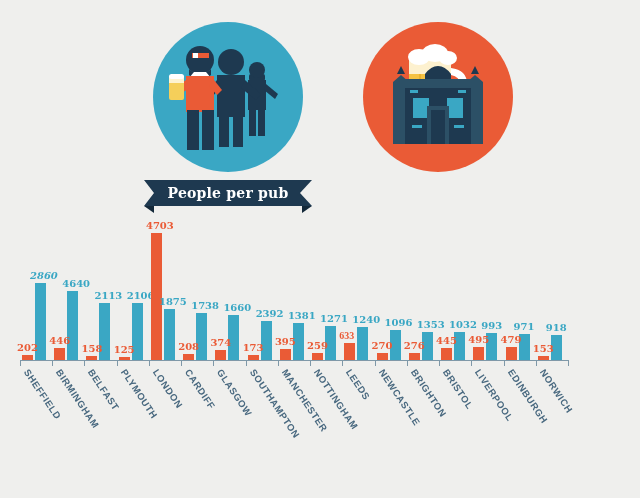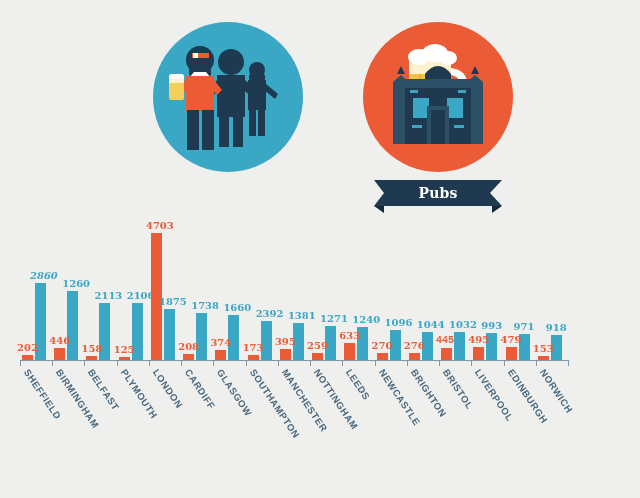--- a/index.html
+++ b/index.html
@@ -132,20 +132,26 @@
             <path d="M33 58 l-12 8 l4 7 l12 -7 z" fill="#ea5b36"></path>
             <path d="M61 58 l8 10 l-5 5 l-8 -9 z" fill="#ea5b36"></path>
             <rect x="34" y="88" width="12" height="40" fill="#1e3950"></rect>
             <rect x="49" y="88" width="12" height="40" fill="#1e3950"></rect>
 
             <rect x="16" y="55" width="15" height="23" rx="2" fill="#f5cf5a"></rect>
             <path d="M16 55 h15 v6 h-15 z" fill="#fdf3d0"></path>
             <rect x="16" y="52" width="15" height="5" rx="2.5" fill="#ffffff"></rect>
           </g>
         </svg>
+      </div>
+      <div class="ribbon">
+        <span class="tail l"></span>
+        <span class="tail r"></span>
+        <span class="band"></span>
+        <span class="label">People per pub</span>
       </div>
     </div>
 
     <div class="badge pubs">
       <div class="disc orange">
         <svg width="150" height="150" viewBox="0 0 150 150">
 
           <g>
             <rect x="46" y="36" width="42" height="48" rx="3" fill="#f5c242"></rect>
             <rect x="46" y="36" width="42" height="16" fill="#fdf1cf"></rect>
@@ -173,42 +179,36 @@
             <rect x="84" y="76" width="16" height="20" fill="#3aa7c4"></rect>
             <rect x="64" y="84" width="22" height="38" fill="#2c5066"></rect>
             <rect x="68" y="88" width="14" height="34" fill="#1e3950"></rect>
             <rect x="49" y="103" width="10" height="3" fill="#3aa7c4"></rect>
             <rect x="91" y="103" width="10" height="3" fill="#3aa7c4"></rect>
             <rect x="47" y="68" width="8" height="3" fill="#3aa7c4"></rect>
             <rect x="95" y="68" width="8" height="3" fill="#3aa7c4"></rect>
           </g>
         </svg>
       </div>
-      <div class="ribbon pubs-ribbon">
-        <span class="tail l"></span>
-        <span class="tail r"></span>
-        <span class="band"></span>
-        <span class="label">Pubs</span>
-      </div>
     </div>
   </div>
 
   <div class="chart">
     <div class="plot" id="plot">
         <div class="group" style="left: 20px;">
           <div class="bar pubs" title="SHEFFIELD — Pubs: 202" style="height: 5.45482px; background: rgb(234, 91, 54);"></div>
           <div class="bar ppp" title="SHEFFIELD — People per pub: 2860" style="height: 77.2316px; background: rgb(58, 167, 196);"></div>
           <div class="vlabel pubs" style="bottom: 7.45482px; color: rgb(234, 91, 54);">202</div>
           <div class="vlabel ppp" style="bottom: 79.2316px; color: rgb(58, 167, 196); font-style: italic;">2860</div>
         </div>
         <div class="group" style="left: 52.2353px;">
           <div class="bar pubs" title="BIRMINGHAM — Pubs: 446" style="height: 12.0438px; background: rgb(234, 91, 54);"></div>
           <div class="bar ppp" title="BIRMINGHAM — People per pub: 2550" style="height: 68.8603px; background: rgb(58, 167, 196);"></div>
           <div class="vlabel pubs" style="bottom: 14.0438px; color: rgb(234, 91, 54);">446</div>
-          <div class="vlabel ppp" style="bottom: 70.8603px; color: rgb(58, 167, 196);">1260</div>
+          <div class="vlabel ppp" style="bottom: 70.8603px; color: rgb(58, 167, 196);">4640</div>
         </div>
         <div class="group" style="left: 84.4706px;">
           <div class="bar pubs" title="BELFAST — Pubs: 158" style="height: 4.26664px; background: rgb(234, 91, 54);"></div>
           <div class="bar ppp" title="BELFAST — People per pub: 2113" style="height: 57.0595px; background: rgb(58, 167, 196);"></div>
           <div class="vlabel pubs" style="bottom: 6.26664px; color: rgb(234, 91, 54);">158</div>
           <div class="vlabel ppp" style="bottom: 59.0595px; color: rgb(58, 167, 196);">2113</div>
         </div>
         <div class="group" style="left: 116.706px;">
           <div class="bar pubs" title="PLYMOUTH — Pubs: 125" style="height: 3.3755px; background: rgb(234, 91, 54);"></div>
           <div class="bar ppp" title="PLYMOUTH — People per pub: 2106" style="height: 56.8705px; background: rgb(58, 167, 196);"></div>
@@ -247,39 +247,39 @@
         </div>
         <div class="group" style="left: 310.118px;">
           <div class="bar pubs" title="NOTTINGHAM — Pubs: 259" style="height: 6.99405px; background: rgb(234, 91, 54);"></div>
           <div class="bar ppp" title="NOTTINGHAM — People per pub: 1271" style="height: 34.3221px; background: rgb(58, 167, 196);"></div>
           <div class="vlabel pubs" style="bottom: 8.99405px; color: rgb(234, 91, 54);">259</div>
           <div class="vlabel ppp" style="bottom: 36.3221px; color: rgb(58, 167, 196);">1271</div>
         </div>
         <div class="group" style="left: 342.353px;">
           <div class="bar pubs" title="LEEDS — Pubs: 633" style="height: 17.0936px; background: rgb(234, 91, 54);"></div>
           <div class="bar ppp" title="LEEDS — People per pub: 1240" style="height: 33.485px; background: rgb(58, 167, 196);"></div>
-          <div class="vlabel pubs" style="bottom: 19.0936px; color: rgb(234, 91, 54);">633</div>
+          <div class="vlabel pubs" style="bottom: 19.0936px; color: rgb(234, 91, 54); font-family: Liberation Serif, serif;">633</div>
           <div class="vlabel ppp" style="bottom: 35.485px; color: rgb(58, 167, 196);">1240</div>
         </div>
         <div class="group" style="left: 374.588px;">
           <div class="bar pubs" title="NEWCASTLE — Pubs: 270" style="height: 7.29109px; background: rgb(234, 91, 54);"></div>
           <div class="bar ppp" title="NEWCASTLE — People per pub: 1096" style="height: 29.5964px; background: rgb(58, 167, 196);"></div>
           <div class="vlabel pubs" style="bottom: 9.29109px; color: rgb(234, 91, 54);">270</div>
           <div class="vlabel ppp" style="bottom: 31.5964px; color: rgb(58, 167, 196);">1096</div>
         </div>
         <div class="group" style="left: 406.824px;">
           <div class="bar pubs" title="BRIGHTON — Pubs: 276" style="height: 7.45312px; background: rgb(234, 91, 54);"></div>
           <div class="bar ppp" title="BRIGHTON — People per pub: 1044" style="height: 28.1922px; background: rgb(58, 167, 196);"></div>
           <div class="vlabel pubs" style="bottom: 9.45312px; color: rgb(234, 91, 54);">276</div>
-          <div class="vlabel ppp" style="bottom: 30.1922px; color: rgb(58, 167, 196);">1044</div>
+          <div class="vlabel ppp" style="bottom: 30.1922px; color: rgb(58, 167, 196);">1353</div>
         </div>
         <div class="group" style="left: 439.059px;">
           <div class="bar pubs" title="BRISTOL — Pubs: 445" style="height: 12.0168px; background: rgb(234, 91, 54);"></div>
           <div class="bar ppp" title="BRISTOL — People per pub: 1032" style="height: 27.8682px; background: rgb(58, 167, 196);"></div>
-          <div class="vlabel pubs" style="bottom: 14.0168px; color: rgb(234, 91, 54); font-family: Liberation Mono, monospace;">445</div>
+          <div class="vlabel pubs" style="bottom: 14.0168px; color: rgb(234, 91, 54);">445</div>
           <div class="vlabel ppp" style="bottom: 29.8682px; color: rgb(58, 167, 196);">1032</div>
         </div>
         <div class="group" style="left: 471.294px;">
           <div class="bar pubs" title="LIVERPOOL — Pubs: 495" style="height: 13.367px; background: rgb(234, 91, 54);"></div>
           <div class="bar ppp" title="LIVERPOOL — People per pub: 993" style="height: 26.815px; background: rgb(58, 167, 196);"></div>
           <div class="vlabel pubs" style="bottom: 15.367px; color: rgb(234, 91, 54);">495</div>
           <div class="vlabel ppp" style="bottom: 28.815px; color: rgb(58, 167, 196);">993</div>
         </div>
         <div class="group" style="left: 503.529px;">
           <div class="bar pubs" title="EDINBURGH — Pubs: 479" style="height: 12.9349px; background: rgb(234, 91, 54);"></div>

